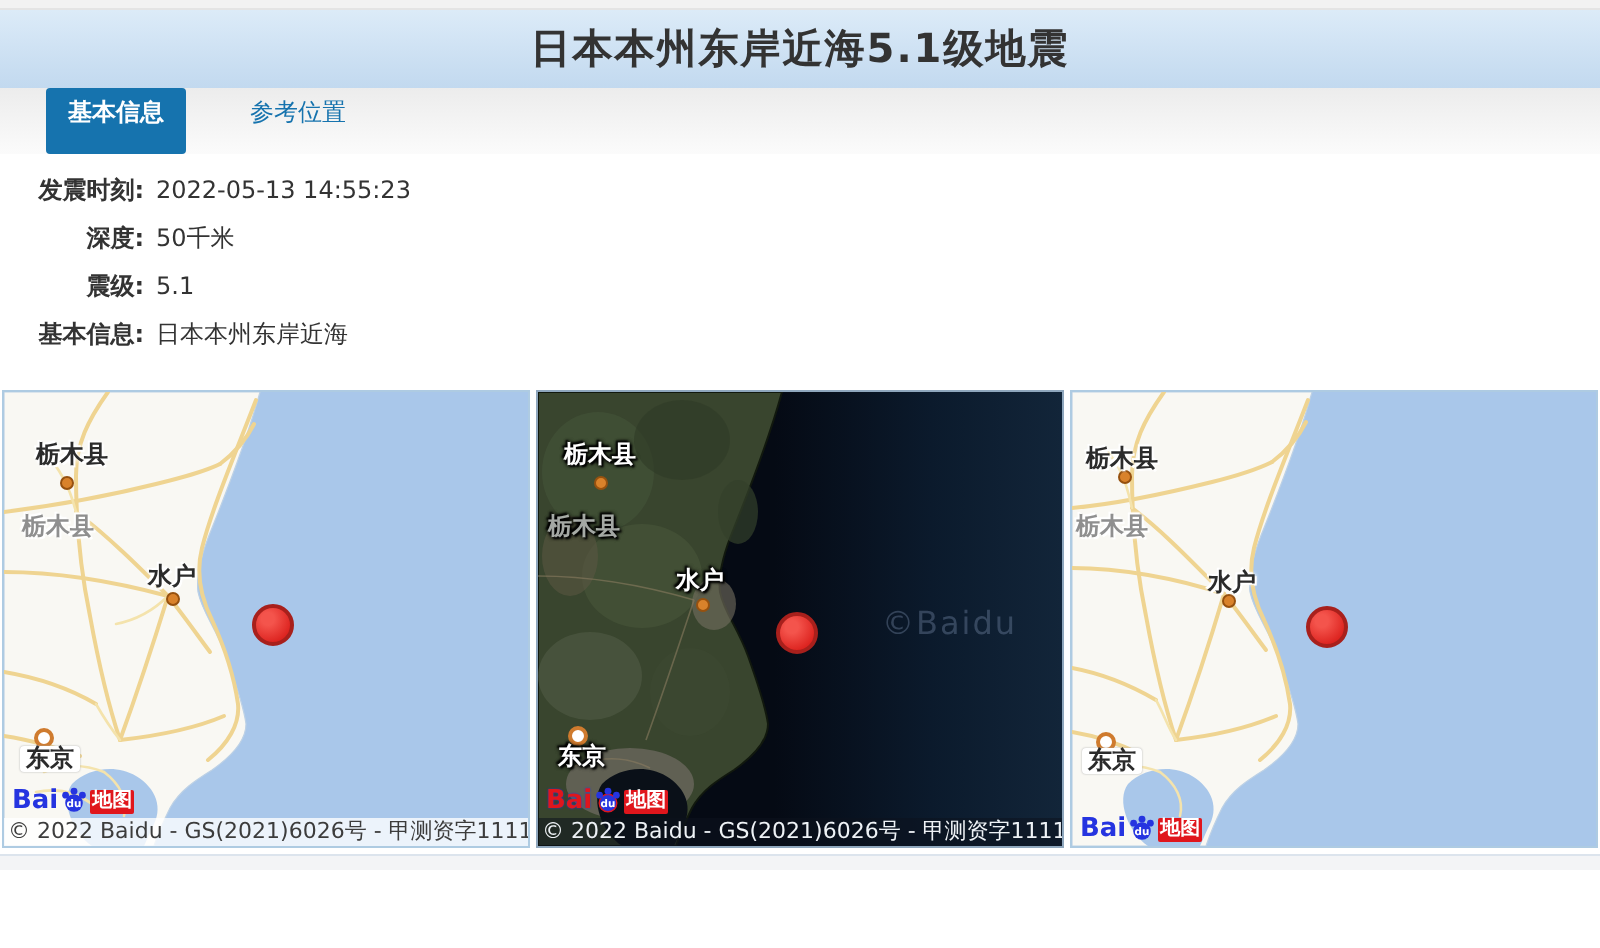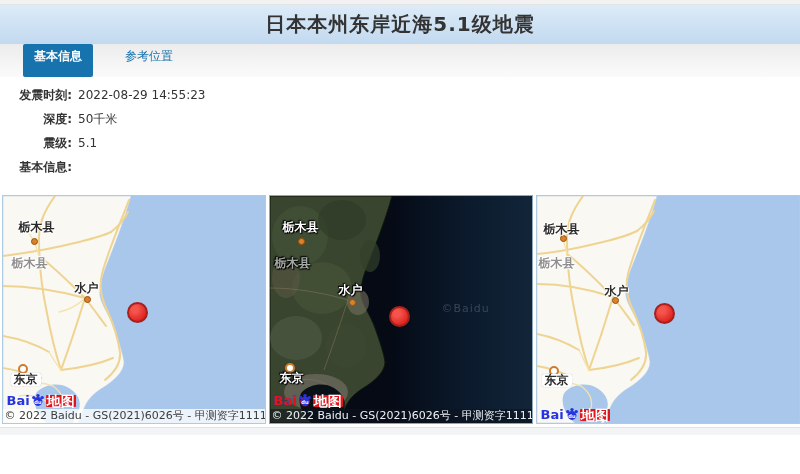--- a/index.html
+++ b/index.html
@@ -17,21 +17,21 @@
   .tab { font-size:12px; cursor:pointer; }
   .tab.active { background:#1673ae; color:#fff; font-weight:bold;
     padding:4px 11px; border-radius:2px; }
   .tab.inactive { color:#1673ae; padding:4px 4px; }
 
   .info { padding-top:6px; margin-bottom:16px; }
   .info-row { height:24px; display:flex; align-items:center; font-size:12px; color:#333; }
   .info-label { width:72px; text-align:right; font-weight:bold; }
   .info-value { margin-left:6px; }
 
-  .maps { display:flex; gap:3px; padding-left:1px;justify-content:center; }
+  .maps { display:flex; gap:3px; padding-left:1px; }
   .map { position:relative; width:264px; height:229px; overflow:hidden;
     border:1px solid #aecbe2; background:#a9c7ea; }
   .map.sat { border-color:#8fa7bd; background:#081020; }
   .map svg { position:absolute; left:0; top:0; }
 
   .map-label { position:absolute; font-size:12px; font-weight:bold; color:#2b2b2b;
     white-space:nowrap; line-height:13px;
     text-shadow:0 0 2px #fff,0 0 2px #fff,1px 1px 0 #fff,-1px -1px 0 #fff; }
   .map-label.gray { color:#8f8f8f; }
   .map-label.box { background:#fff; padding:0 3px; border-radius:2px;
@@ -53,23 +53,23 @@
     line-height:14px; font-size:11px; padding-left:2px; white-space:nowrap; }
   .copyright.light { background:rgba(255,255,255,.78); color:#3c3c3c; }
   .copyright.dark { background:rgba(12,18,30,.55); color:#eef2f6; }
 
   .baidu-logo { position:absolute; left:4px; bottom:16px; display:flex;
     align-items:flex-end; gap:1px; font-weight:bold; font-size:13px; line-height:13px; }
   .baidu-logo.flat { bottom:2px; }
   .logo-bai { color:#2534e0; }
   .map.sat .logo-bai { color:#e0161c; text-shadow:0 0 1px #2534e0; }
   .logo-du { position:relative; width:14px; height:14px; }
-  .logo-map { color:#fff; background:#e0161c; font-size:14px; line-height:12px;
+  .logo-map { color:#fff; background:#e0161c; font-size:10px; line-height:12px;
     padding:0 1px; border-radius:1px; font-weight:bold; }
-  .watermark { position:absolute; font-size:11px; color:rgba(130,150,180,.35);
+  .watermark { position:absolute; font-size:16px; color:rgba(130,150,180,.35);
     letter-spacing:1px; }
 
   .bottom { margin-top:3px; border-top:1px solid #dce4ed; height:8px; background:#f3f4f6; }
 </style>
 </head>
 <body>
 
 <div class="topstrip"></div>
 
 <header class="title-bar">
@@ -77,32 +77,33 @@
 </header>
 
 <nav class="tabs">
   <div class="tab active">基本信息</div>
   <div class="tab inactive">参考位置</div>
 </nav>
 
 <section class="info">
   <div class="info-row">
     <span class="info-label">发震时刻:</span>
-    <span class="info-value">2022-08-29 14:55:23</span>
+    <span class="info-value">2022-05-13 14:55:23</span>
   </div>
   <div class="info-row">
     <span class="info-label">深度:</span>
     <span class="info-value">50千米</span>
   </div>
   <div class="info-row">
     <span class="info-label">震级:</span>
     <span class="info-value">5.1</span>
   </div>
   <div class="info-row">
     <span class="info-label">基本信息:</span>
+    <span class="info-value">日本本州东岸近海</span>
   </div>
 </section>
 
 <div class="maps">
 
   <div class="map">
     <svg width="262" height="227" viewBox="0 0 262 227">
       <path d="M0,0 L128,0 C122,22 112,48 104,68 C99,80 96,92 97,100 C99,110 106,118 111,132 C116,146 120,158 121,166 C121,174 114,182 104,189 C96,194 88,199 83,208 C79,216 76,224 75,227 L0,227 Z" fill="#f9f8f3" stroke="#bdd1e5" stroke-width="0.6"></path>
       <path d="M34,196 C42,188 56,186 66,192 C76,198 80,208 74,218 L70,227 L44,227 C34,220 28,204 34,196 Z" fill="#a9c7ea"></path>
       <g fill="none" stroke="#efd491" stroke-width="2" stroke-linecap="round">

